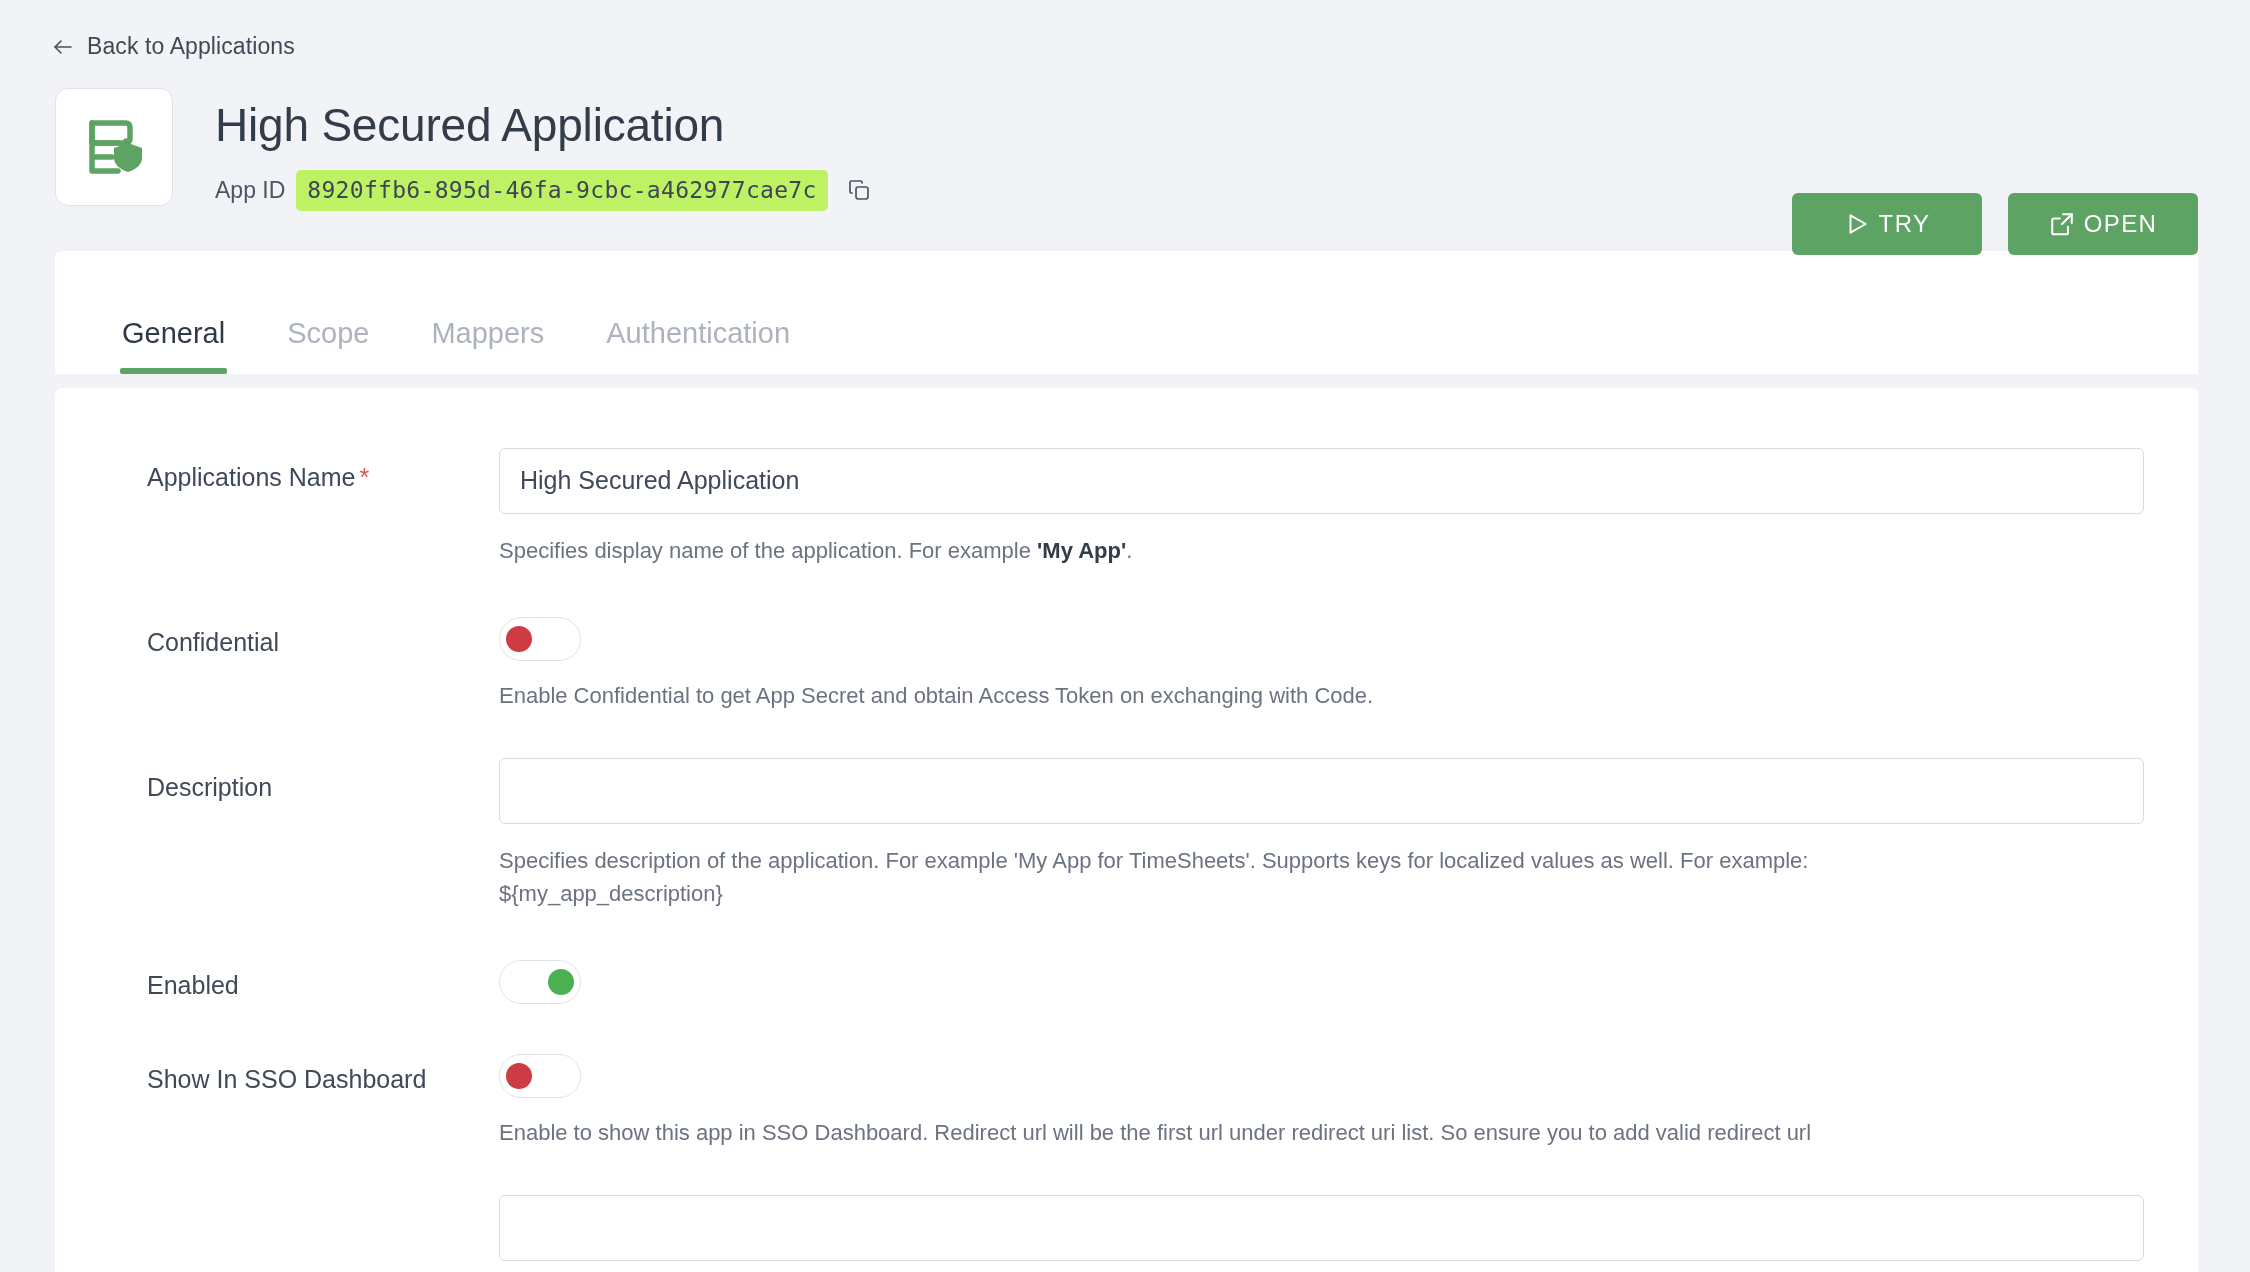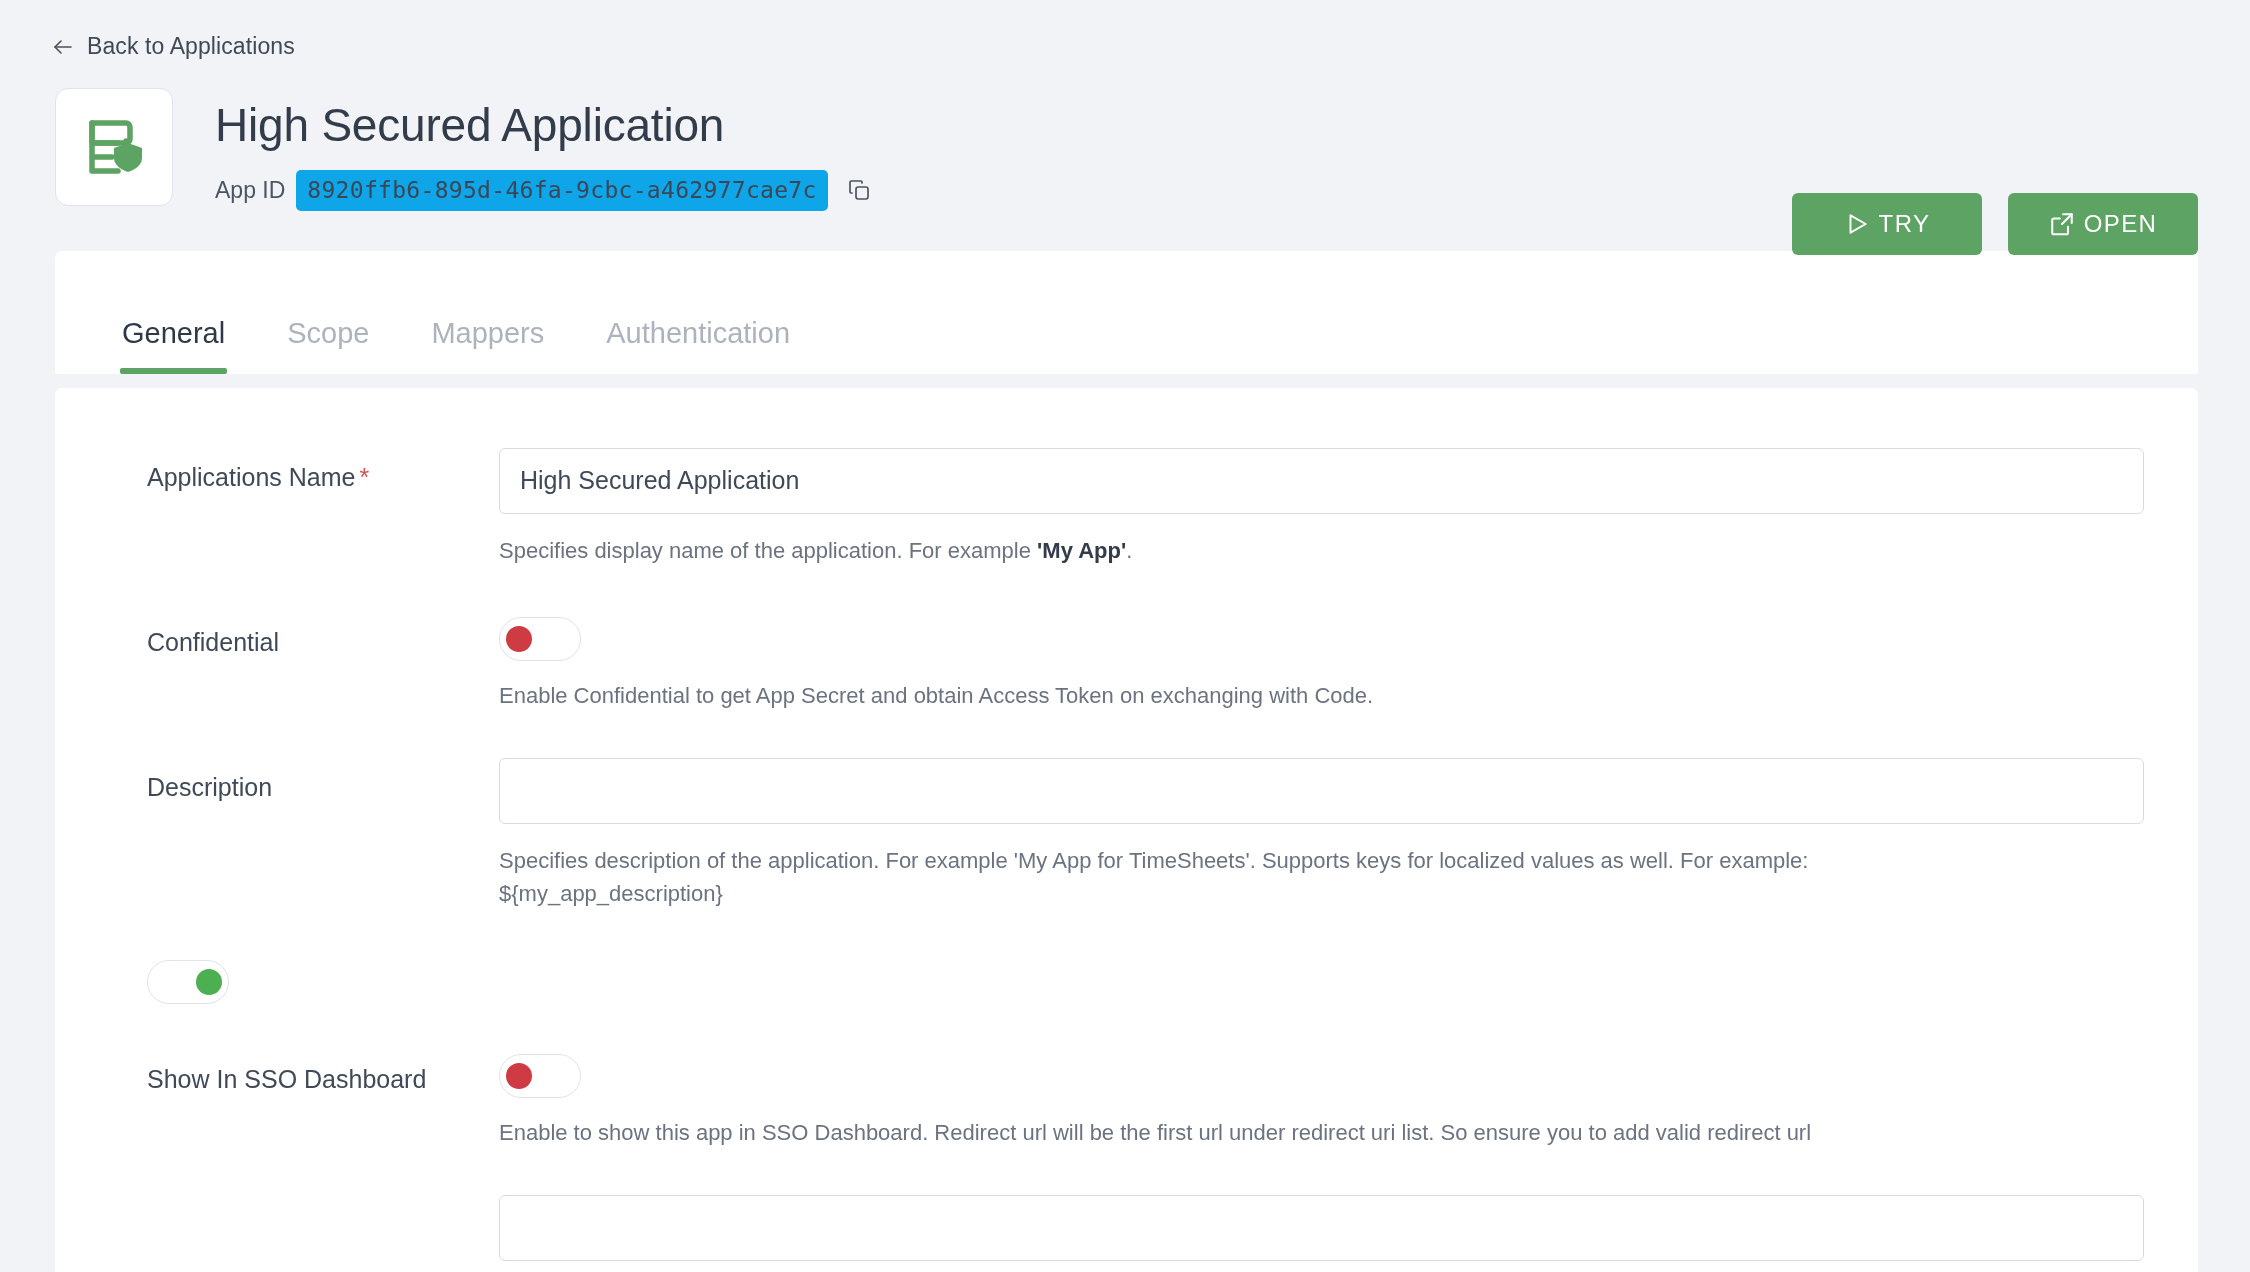--- a/index.html
+++ b/index.html
@@ -78,21 +78,21 @@
     gap: 11px;
   }
   .app-id-label {
     font-size: 23px;
     color: #4b5563;
   }
   .app-id-value {
     font-family: "DejaVu Sans Mono", "Liberation Mono", monospace;
     font-size: 23px;
     color: #3c4654;
-    background: #0ea5e9;
+    background: #bef264;
     border-radius: 5px;
     padding: 6px 11px 7px;
     letter-spacing: 0.3px;
     line-height: 1.22;
   }
   .copy-btn {
     width: 30px;
     height: 30px;
     display: flex;
     align-items: center;
@@ -347,20 +347,21 @@
 
   <div class="form-row">
     <div class="form-label">Description</div>
     <div class="form-control">
       <input class="text-input" type="text" value="" style="">
       <div class="helper">Specifies description of the application. For example 'My App for TimeSheets'. Supports keys for localized values as well. For example: ${my_app_description}</div>
     </div>
   </div>
 
   <div class="form-row toggle-row">
+    <div class="form-label">Enabled</div>
     <div class="form-control">
       <div class="toggle on">
         <span class="knob"></span>
       </div>
     </div>
   </div>
 
   <div class="form-row toggle-row">
     <div class="form-label">Show In SSO Dashboard</div>
     <div class="form-control">

